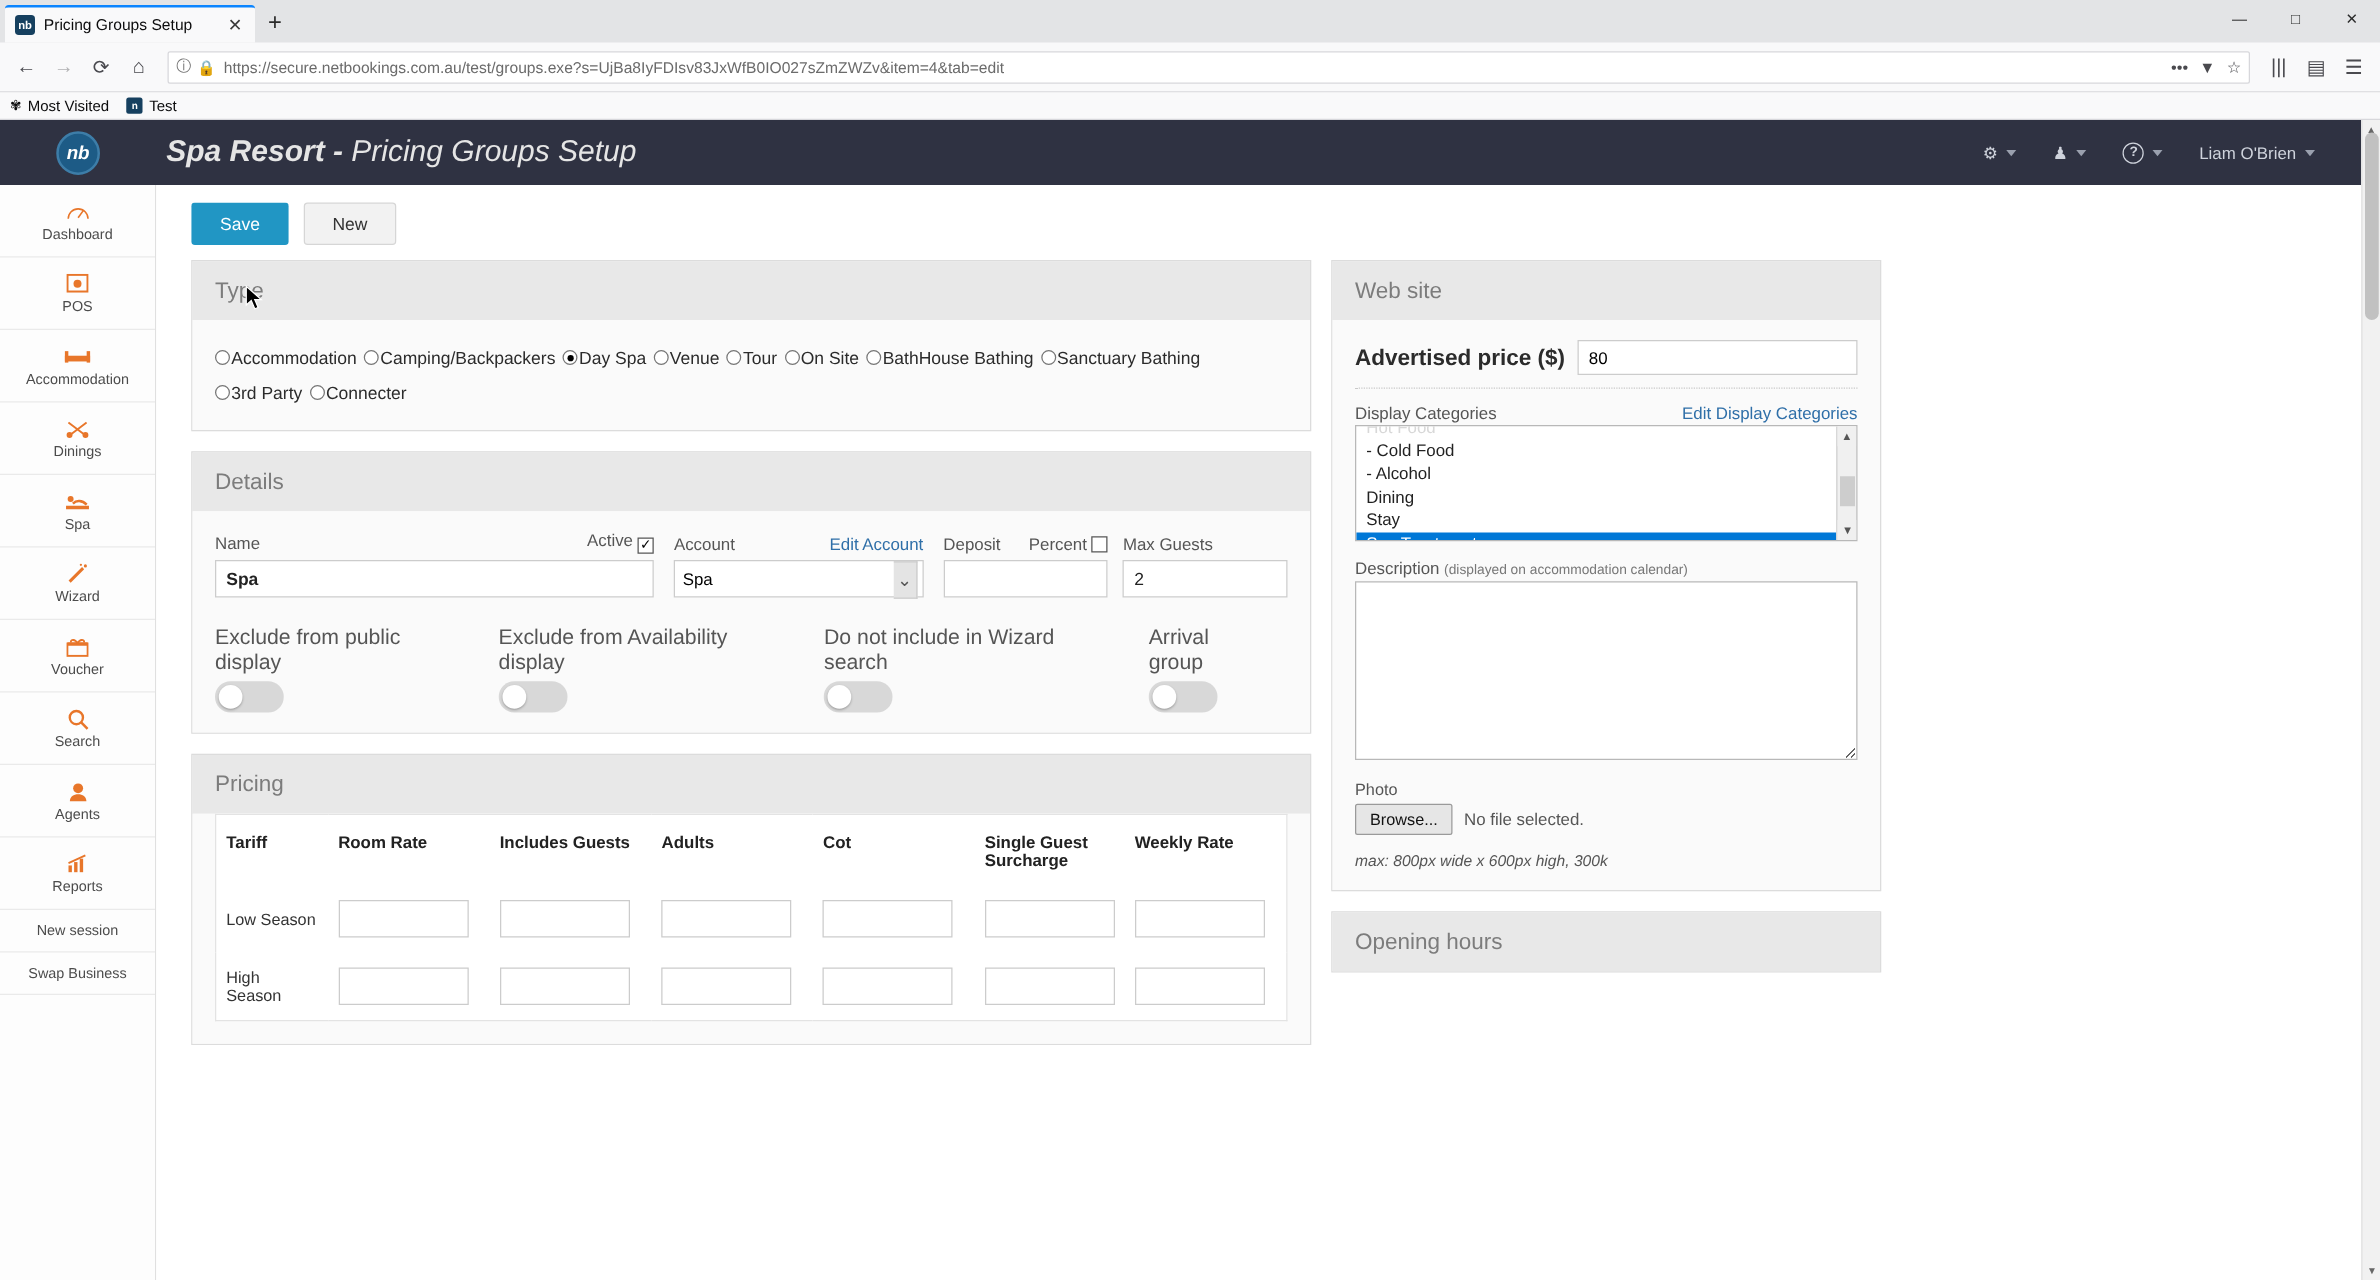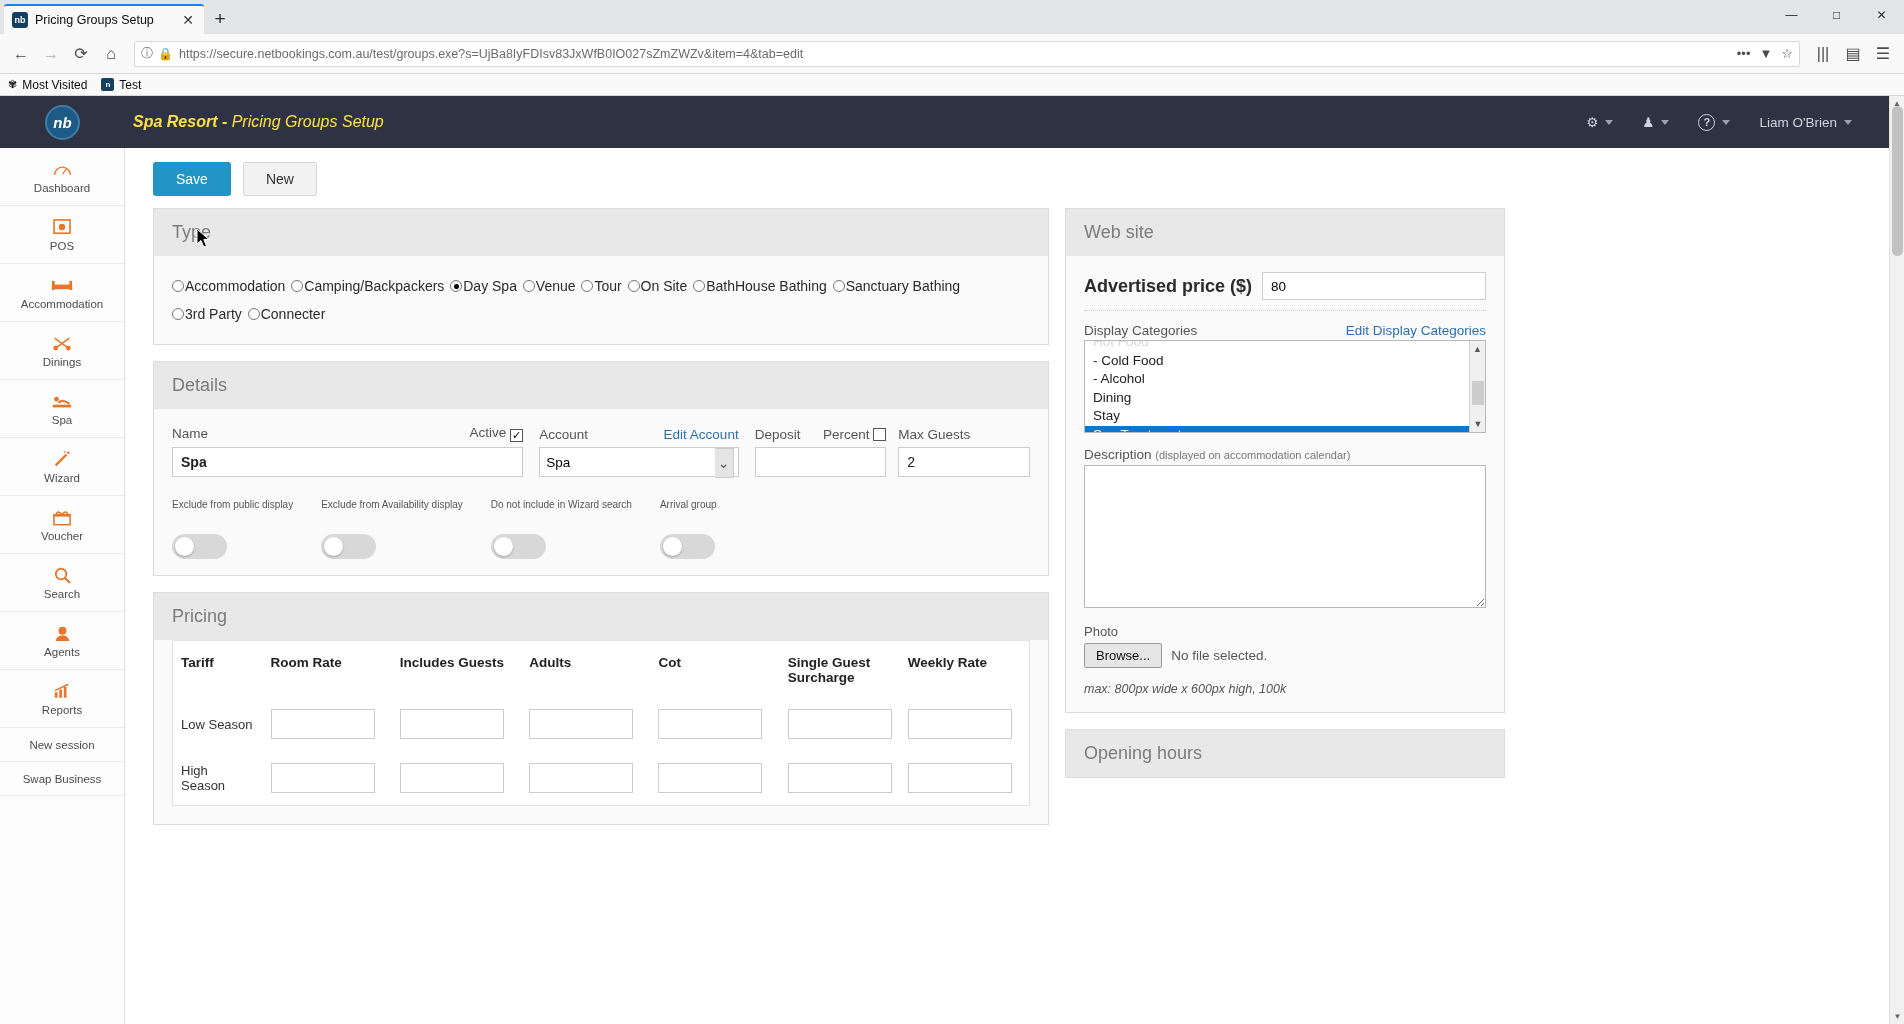--- a/index.html
+++ b/index.html
@@ -56,21 +56,21 @@
   .page { flex:1; display:flex; flex-direction:column; overflow:hidden; }
 
   .topbar { height:52px; background:#2f3242; display:flex; align-items:center; flex:none; }
   .logo-cell { width:125px; display:flex; align-items:center; justify-content:center; }
   .logo {
     width:35px; height:35px; border-radius:50%; background:#1d5b86;
     display:flex; align-items:center; justify-content:center;
     color:#fff; font-weight:bold; font-size:15px; font-style:italic;
     border:2px solid #3d7da8;
   }
-  .app-title { font-size:16px; color:#fde047; font-style:italic; font-weight:600; margin-left:8px; }
+  .app-title { font-size:24px; color:#e5e5e5; font-style:italic; font-weight:600; margin-left:8px; }
   .app-title .sub { font-weight:400; }
   .topbar-right { margin-left:auto; display:flex; align-items:center; gap:5px; padding-right:25px; }
   .tb-item { display:flex; align-items:center; gap:7px; color:#cfd3dc; padding:0 12px; font-size:13.5px; }
   .caret { border-left:4.5px solid transparent; border-right:4.5px solid transparent;
     border-top:5.5px solid #9aa0ae; }
 
   .body-wrap { flex:1; display:flex; overflow:hidden; }
 
   
   .sidebar { width:125px; background:#fdfdfd; border-right:1px solid #e0e0e0; flex:none; }
@@ -119,21 +119,21 @@
   .selwrap { position:relative; }
   .selwrap::after { content:"⌄"; position:absolute; right:5px; top:1px; font-size:14px; color:#555;
     background:#e4e4e4; width:18px; height:28px; display:flex; align-items:center; justify-content:center;
     border:1px solid #ccc; border-left:0; pointer-events:none; }
   .cbx { width:13px; height:13px; border:1px solid #555; display:inline-block; vertical-align:-2px;
     background:#fff; text-align:center; font-size:11px; line-height:11px; color:#000; }
   .link { color:#2f6fa8; font-size:13.5px; }
 
   .toggles { display:flex; gap:10px; margin-top:22px; }
   .tg-group { width:auto; margin-right:18px; }
-  .tg-label { font-size:10px; color:#555; margin-bottom:24px; }
+  .tg-label { font-size:17px; color:#555; margin-bottom:5px; }
   .toggle { width:55px; height:25px; border-radius:13px; background:#d8d8d8; position:relative; }
   .toggle::after { content:""; position:absolute; left:3px; top:3px; width:19px; height:19px;
     border-radius:50%; background:#fff; box-shadow:0 1px 2px rgba(0,0,0,.28); }
 
   table.pricing { width:100%; border-collapse:collapse; background:#fff; border:1px solid #e3e3e3; }
   table.pricing th { font-size:13.5px; text-align:left; padding:14px 8px 12px 8px; color:#222;
     font-weight:bold; vertical-align:top; }
   table.pricing td { padding:12px 8px; }
   table.pricing td.rowlbl { font-size:13px; color:#333; width:90px; padding-left:8px; }
   .cellinput { height:30px; width:104px; border:1px solid #ccc; background:#fff; }
@@ -545,21 +545,21 @@
                     <span>Description</span>
                     <span class="small">(displayed on accommodation calendar)</span>
                   </div>
                   <textarea class="textarea" style=""></textarea>
 
                   <div class="photo-label">Photo</div>
                   <div class="browse-row">
                     <span class="browse-btn">Browse...</span>
                     <span class="nofile">No file selected.</span>
                   </div>
-                  <div class="maxnote">max: 800px wide x 600px high, 100k</div>
+                  <div class="maxnote">max: 800px wide x 600px high, 300k</div>
 
                 </div>
               </div>
 
               <div class="panel">
                 <div class="panel-head">Opening hours</div>
               </div>
 
             </div>
 

